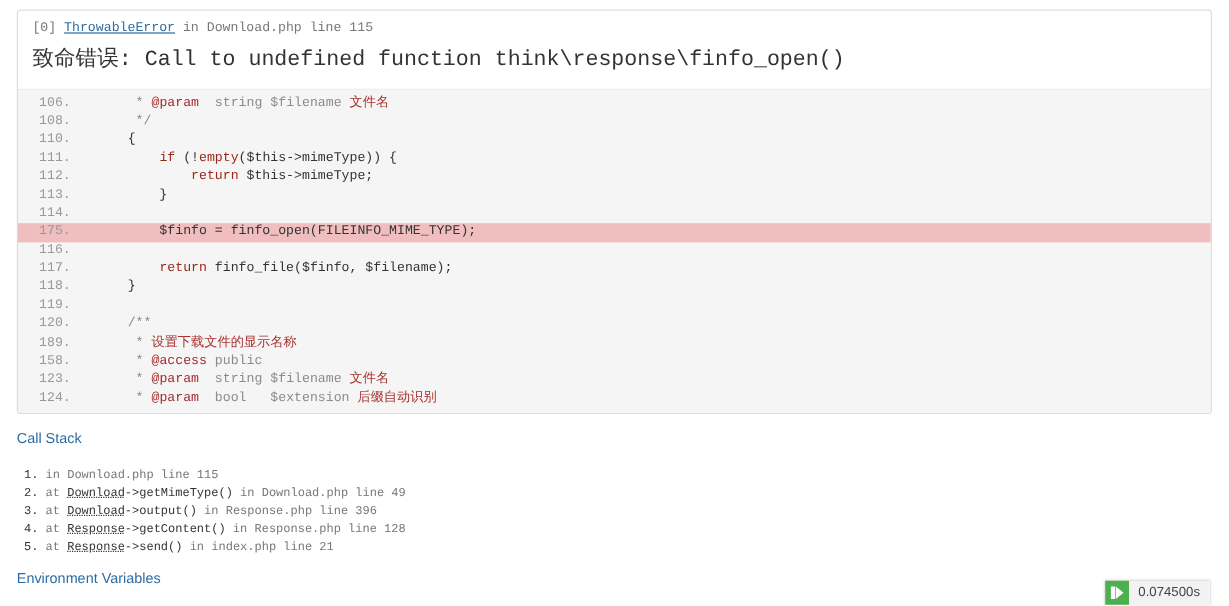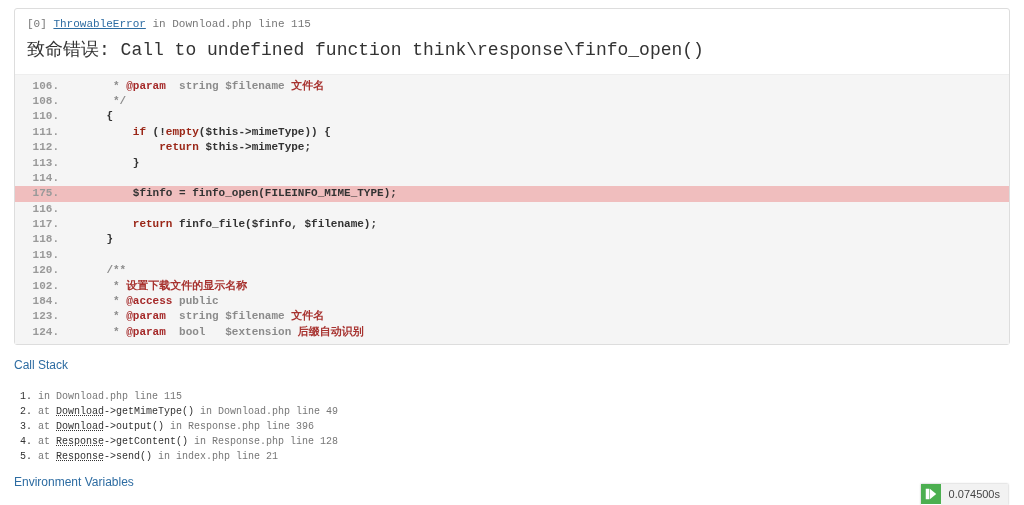--- a/index.html
+++ b/index.html
@@ -36,21 +36,20 @@
     color: #333;
     margin: 2px 0 10px 0;
   }
   .code-block {
     background: #f5f5f5;
     border-top: 1px solid #eee;
     margin: 0 -12px 0 -12px;
     padding-top: 4px;
     padding-bottom: 4px;
     overflow: auto;
-    font-weight: bold;
   }
   .code-line {
     display: flex;
     align-items: flex-start;
     white-space: pre;
   }
   .code-line.highlight { background: #f0bebe; }
   .code-line .lno {
     width: 44px;
     text-align: right;
@@ -142,22 +141,22 @@
         <div class="code-line"><span class="lno">111</span><span class="sep"></span><span class="code">        <span class="c-kw">if</span> (!<span class="c-kw">empty</span>($this-&gt;mimeType)) {</span></div>
         <div class="code-line"><span class="lno">112</span><span class="sep"></span><span class="code">            <span class="c-kw">return</span> $this-&gt;mimeType;</span></div>
         <div class="code-line"><span class="lno">113</span><span class="sep"></span><span class="code">        }</span></div>
         <div class="code-line"><span class="lno">114</span><span class="sep"></span><span class="code"></span></div>
         <div class="code-line highlight"><span class="lno">175</span><span class="sep"></span><span class="code">        $finfo = finfo_open(FILEINFO_MIME_TYPE);</span></div>
         <div class="code-line"><span class="lno">116</span><span class="sep"></span><span class="code"></span></div>
         <div class="code-line"><span class="lno">117</span><span class="sep"></span><span class="code">        <span class="c-kw">return</span> finfo_file($finfo, $filename);</span></div>
         <div class="code-line"><span class="lno">118</span><span class="sep"></span><span class="code">    }</span></div>
         <div class="code-line"><span class="lno">119</span><span class="sep"></span><span class="code"></span></div>
         <div class="code-line"><span class="lno">120</span><span class="sep"></span><span class="code"><span class="c-cm">    /**</span></span></div>
-        <div class="code-line"><span class="lno">102</span><span class="sep"></span><span class="code"><span class="c-cm">     * <span class="c-cn">设置下载文件的显示名称</span></span></span></div>
-        <div class="code-line"><span class="lno">184</span><span class="sep"></span><span class="code"><span class="c-cm">     * <span class="c-tag">@access</span> public</span></span></div>
+        <div class="code-line"><span class="lno">189</span><span class="sep"></span><span class="code"><span class="c-cm">     * <span class="c-cn">设置下载文件的显示名称</span></span></span></div>
+        <div class="code-line"><span class="lno">158</span><span class="sep"></span><span class="code"><span class="c-cm">     * <span class="c-tag">@access</span> public</span></span></div>
         <div class="code-line"><span class="lno">123</span><span class="sep"></span><span class="code"><span class="c-cm">     * <span class="c-tag">@param</span>  string $filename <span class="c-cn">文件名</span></span></span></div>
         <div class="code-line"><span class="lno">124</span><span class="sep"></span><span class="code"><span class="c-cm">     * <span class="c-tag">@param</span>  bool   $extension <span class="c-cn">后缀自动识别</span></span></span></div>
       </div>
   </div>
 
   <div class="section-title">Call Stack</div>
   <ol class="stack" id="stack-list">
       <li><span class="at">in </span><span class="loc">Download.php line 115</span></li>
       <li><span class="at">at </span><span class="cls">Download</span>-&gt;getMimeType() <span class="in">in </span><span class="loc">Download.php line 49</span></li>
       <li><span class="at">at </span><span class="cls">Download</span>-&gt;output() <span class="in">in </span><span class="loc">Response.php line 396</span></li>

